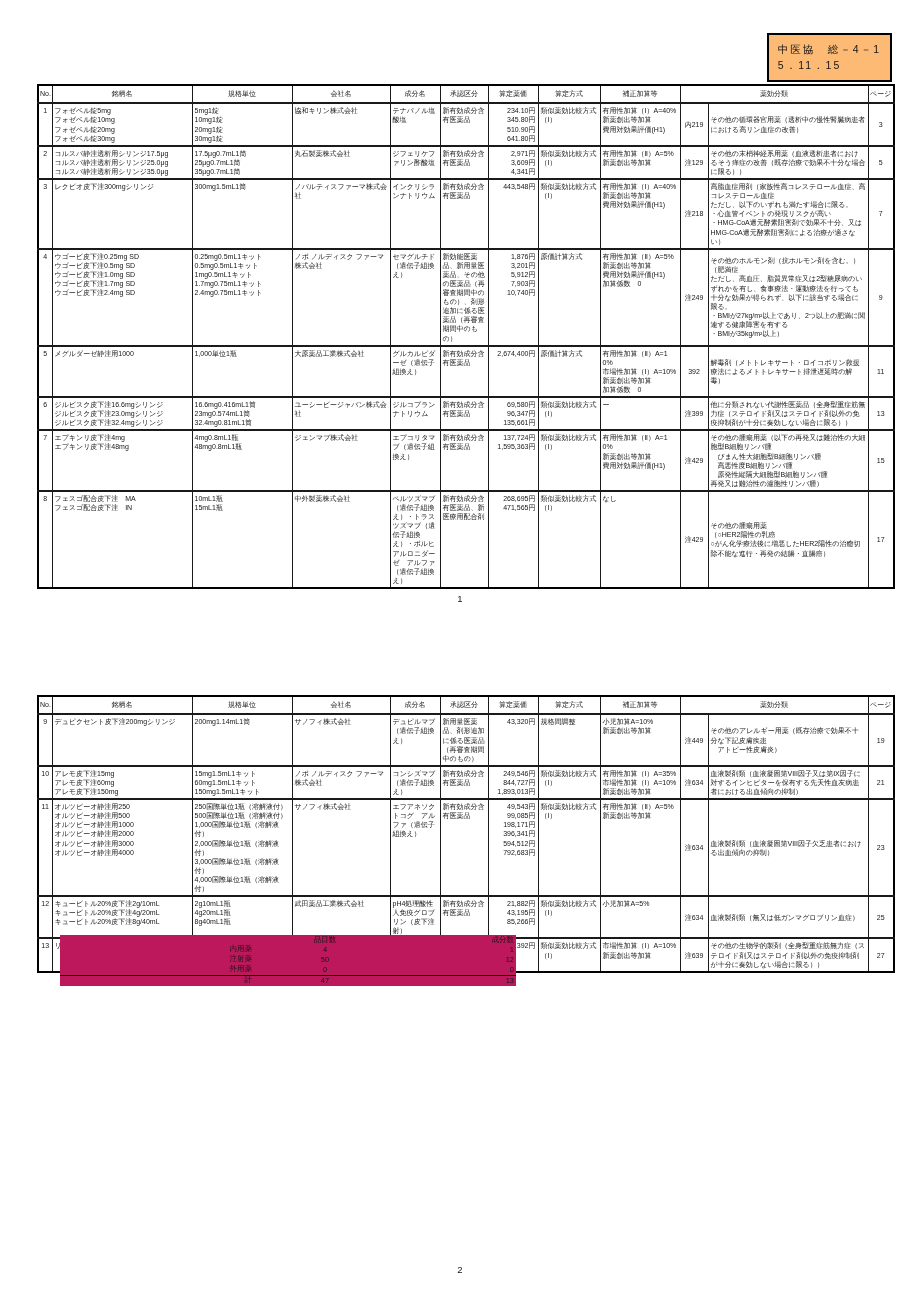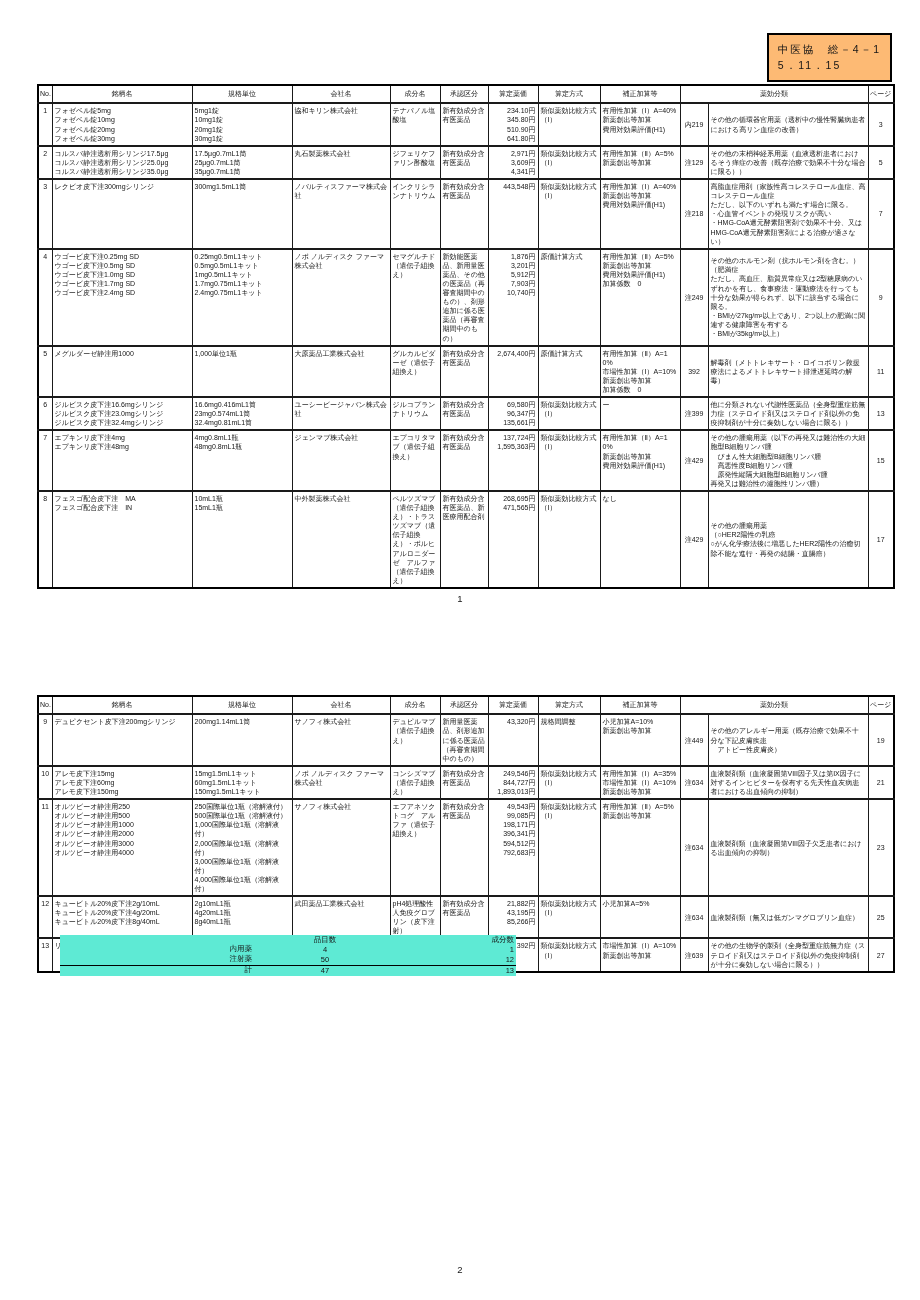--- a/index.html
+++ b/index.html
@@ -21,21 +21,21 @@
         padding:2px 2px;vertical-align:top;word-break:break-all;overflow-wrap:anywhere;}
   .drug-table .c0{text-align:center;padding-left:0;padding-right:0;}
   .drug-table .c6 div{text-align:right;}
   .drug-table .c9{text-align:center;vertical-align:middle;padding:1px 0;}
   .drug-table .c10{vertical-align:middle;}
   .drug-table .c11{text-align:center;vertical-align:middle;}
   .pagenum{position:absolute;left:0;width:920px;text-align:center;font-size:9.5px;}
   .p1{top:593px;}
   .p2{top:1264px;}
   table.summary-table{position:absolute;top:935px;left:60px;border-collapse:collapse;
-        table-layout:fixed;font-size:7.5px;background:#5eead4;}
+        table-layout:fixed;font-size:7.5px;background:#be185d;}
   .summary-table td,.summary-table th{padding:0 2px;height:10px;font-weight:normal;
         font-size:7.5px;line-height:1.3;}
   .summary-table .s-label{width:190px;text-align:right;padding-right:6px;font-family:Liberation Mono, monospace;}
   .summary-table .s-val{width:130px;text-align:center;}
   .summary-table .s-val2{width:120px;text-align:right;}
   .summary-table tr.total td{border-top:1px solid #000;}
 </style>
 </head>
 <body>
 
@@ -534,20 +534,25 @@
         <tr>
           <td class="s-label">内用薬</td>
           <td class="s-val">4</td>
           <td class="s-val2">1</td>
         </tr>
         <tr>
           <td class="s-label">注射薬</td>
           <td class="s-val">50</td>
           <td class="s-val2">12</td>
         </tr>
+        <tr>
+          <td class="s-label">外用薬</td>
+          <td class="s-val">0</td>
+          <td class="s-val2">0</td>
+        </tr>
         <tr class="total">
           <td class="s-label">計</td>
           <td class="s-val">47</td>
           <td class="s-val2">13</td>
         </tr>
       </tbody>
     </table>
   <div class="pagenum p2">2</div>
 </div>
 

